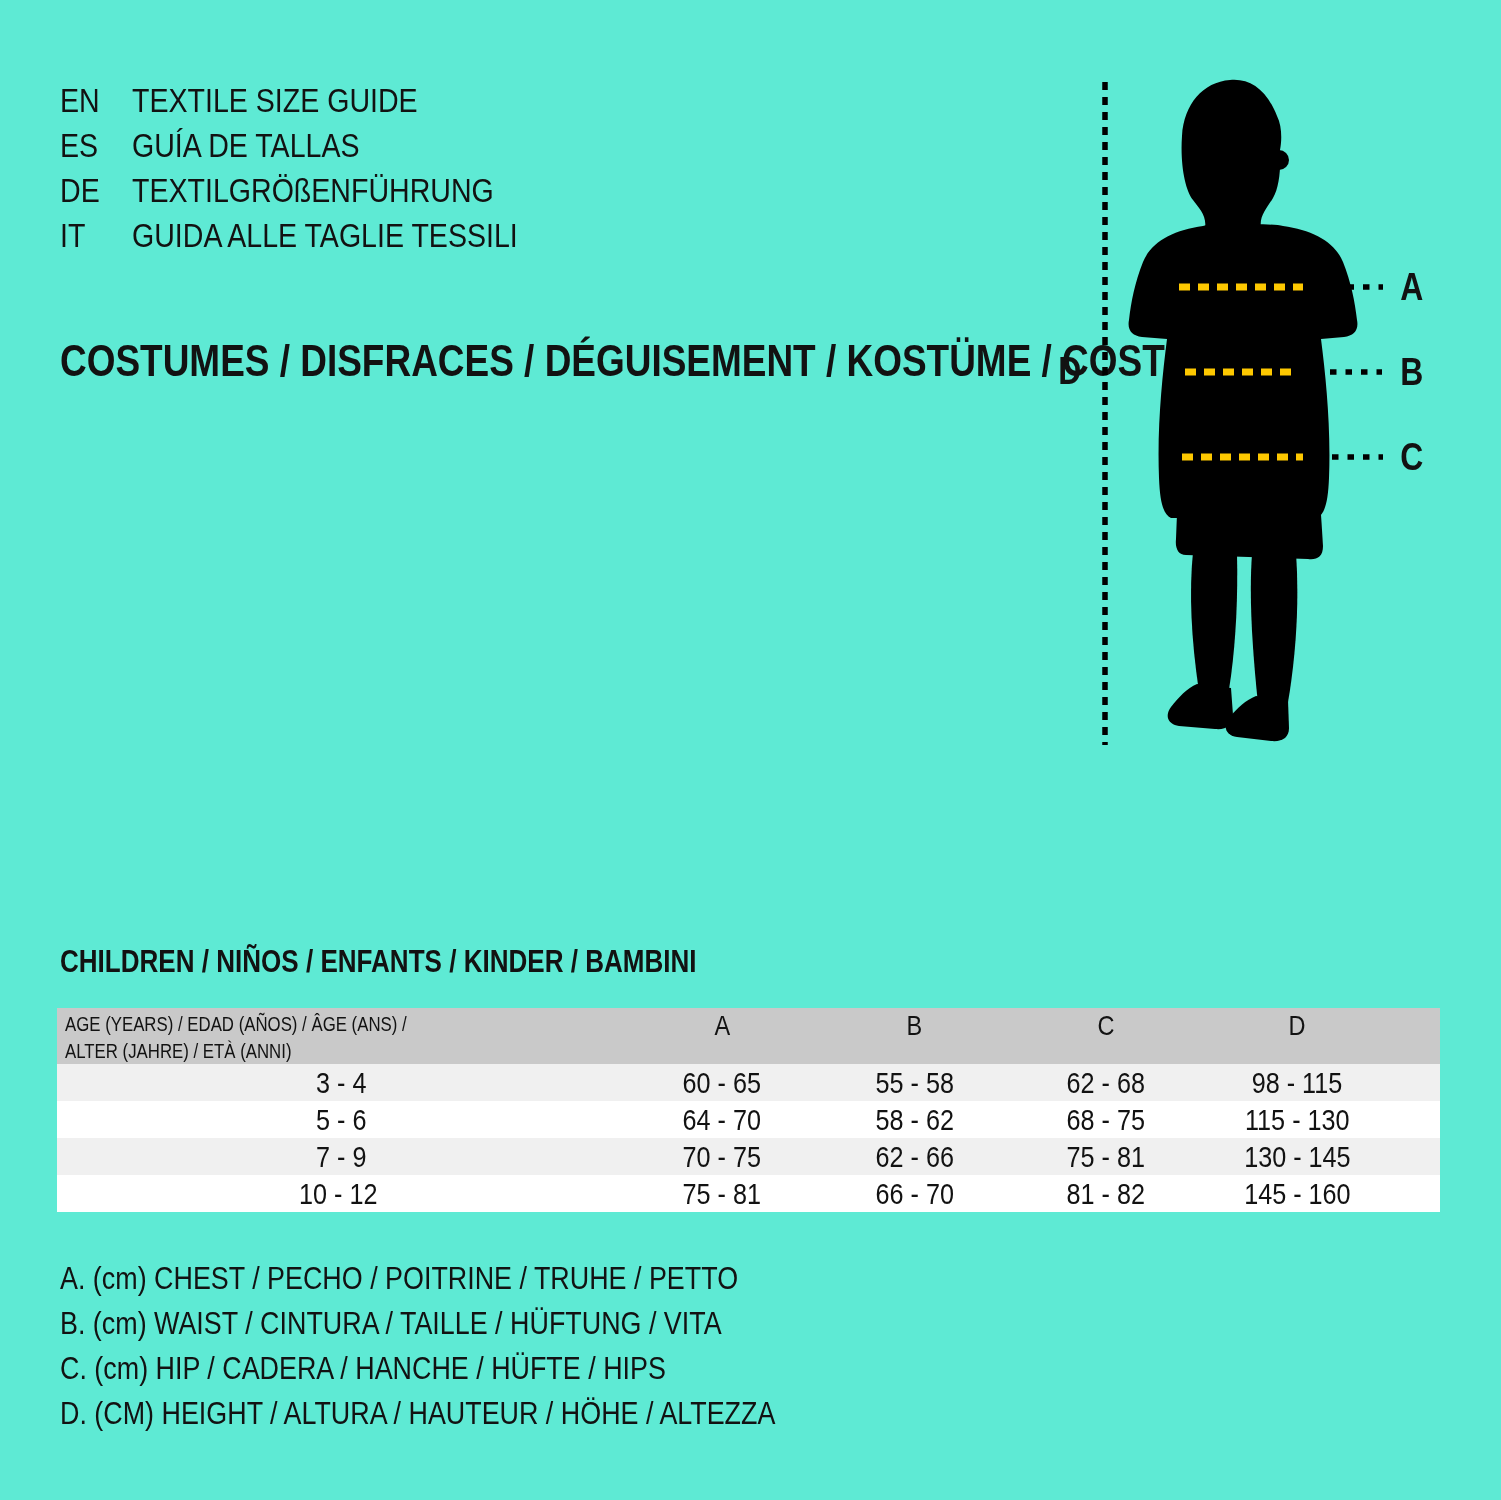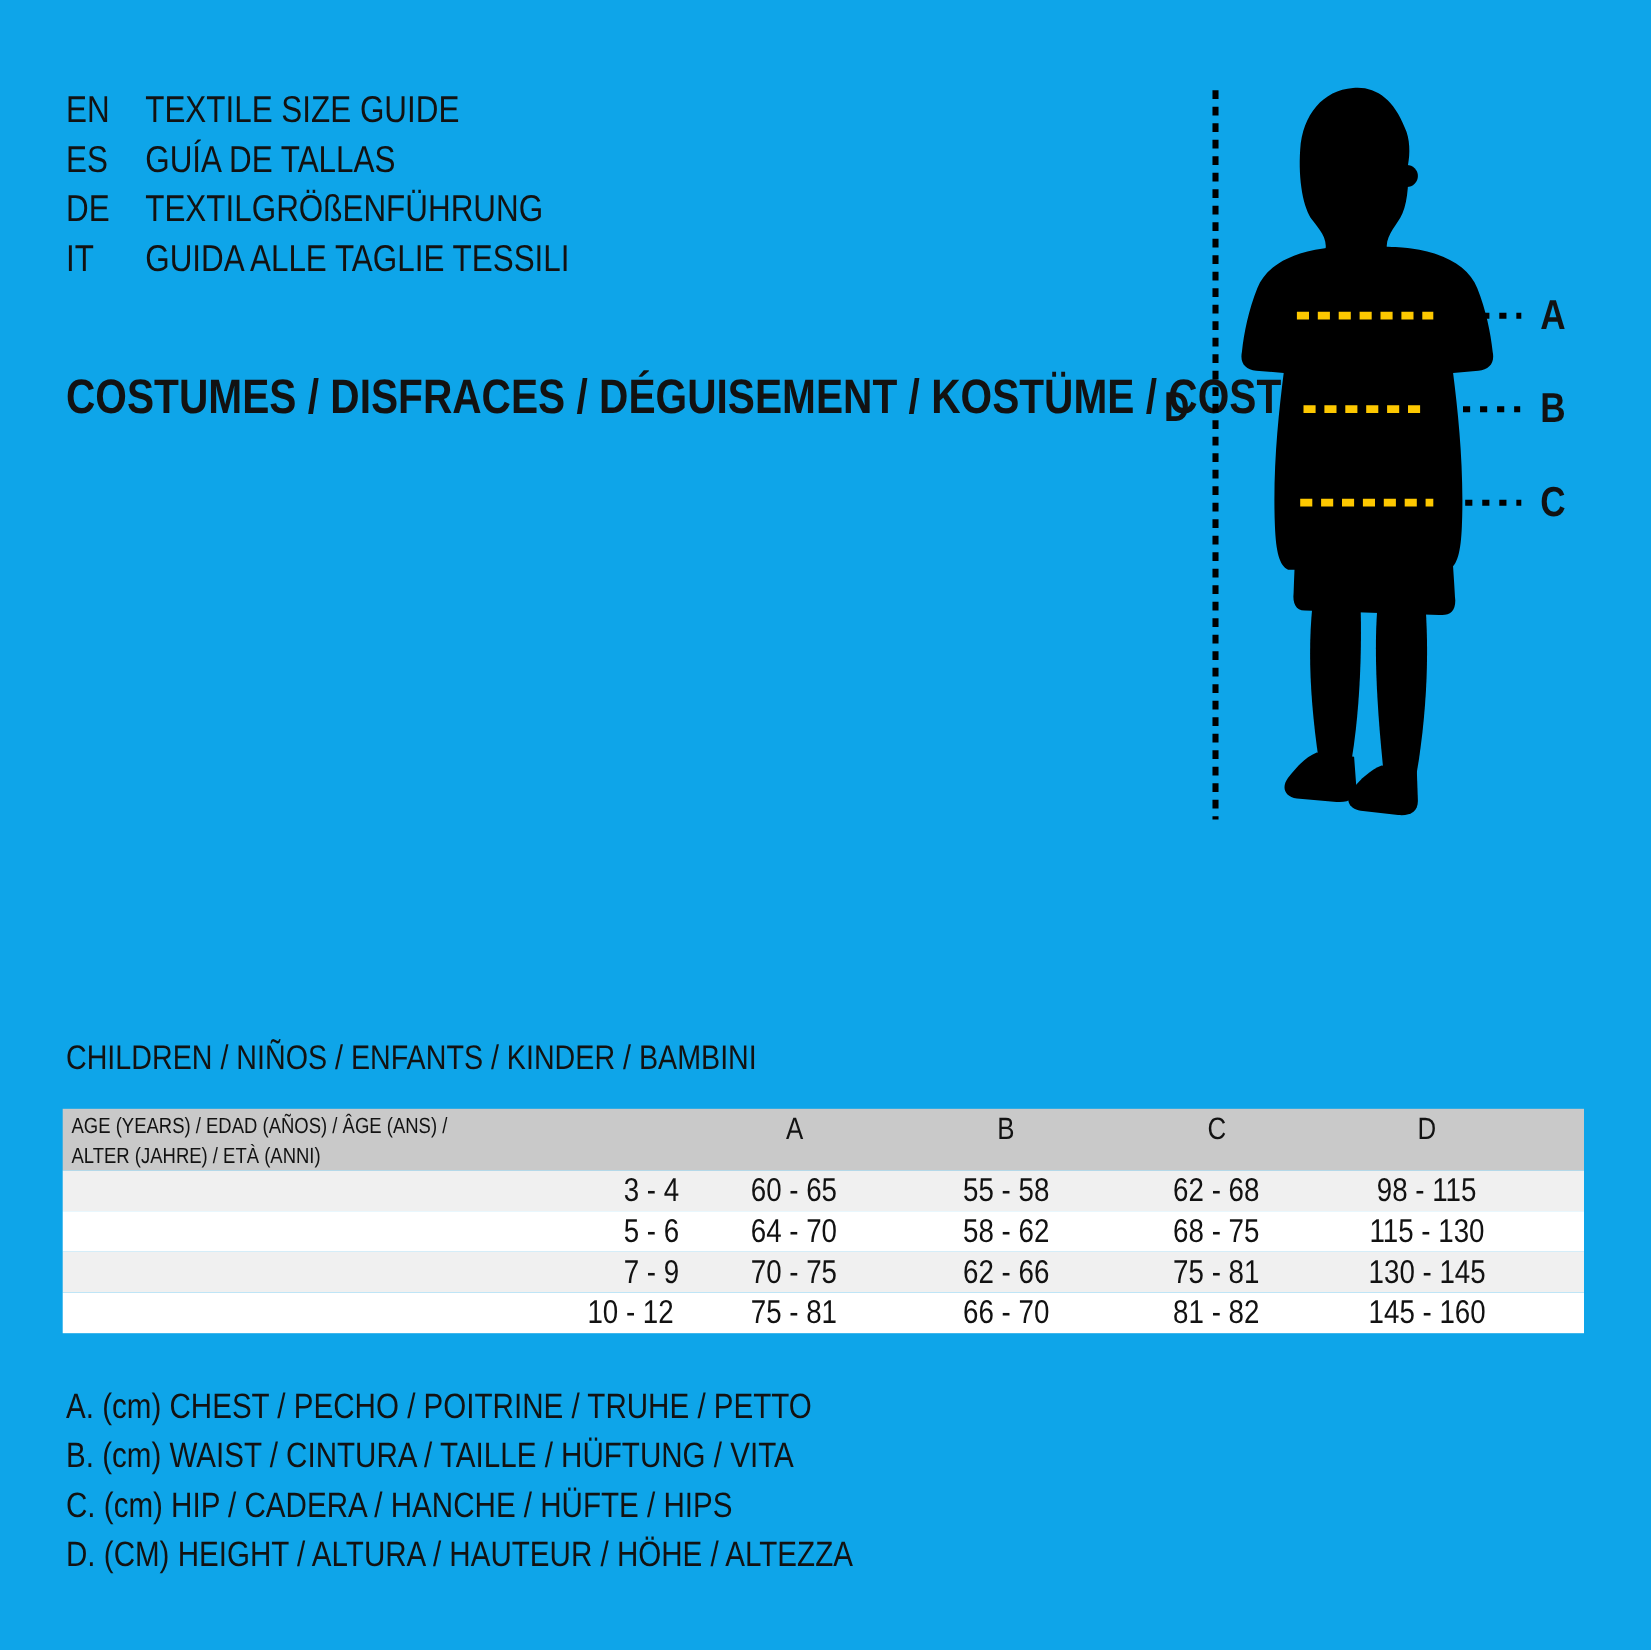--- a/index.html
+++ b/index.html
@@ -8,21 +8,21 @@
     --alt-row-bg: #f0f0f0;
     --silhouette-color: #000000;
     --text-color: #121212;
   }
   * { margin: 0; padding: 0; box-sizing: border-box; }
   html, body { background: #ffffff; }
   .page {
     position: relative;
     width: 1501px;
     height: 1500px;
-    background: #0ea5e9;
+    background: #5eead4;
     font-family: "Liberation Sans", sans-serif;
     color: var(--text-color);
     overflow: hidden;
   }
   
   .sx  { display: inline-block; transform: scaleX(0.84); transform-origin: 0 50%; white-space: nowrap; }
   .sxc { display: inline-block; transform: scaleX(0.84); transform-origin: 50% 50%; white-space: nowrap; }
 
   
   .intro { position: absolute; left: 60px; top: 78px; }
@@ -42,39 +42,39 @@
   .mlabel {
     position: absolute; width: 44px; text-align: center;
     font-size: 38px; font-weight: bold; line-height: 42px;
   }
   .mlabel-a { left: 1390px; top: 266px; }
   .mlabel-b { left: 1390px; top: 351px; }
   .mlabel-c { left: 1390px; top: 436px; }
   .mlabel-d { left: 1048px; top: 350px; }
 
   
-  .table-title { position: absolute; left: 60px; top: 944px; font-size: 31px; }
+  .table-title { position: absolute; left: 60px; top: 944px; font-size: 31px; font-weight: bold; }
   .size-table { position: absolute; left: 57px; top: 1008px; width: 1383px; }
   .t-grid {
     display: grid;
     grid-template-columns: 570px 190px 195px 188px 240px;
     align-items: center;
   }
   .t-header {
     background: var(--header-bg);
     height: 56px;
     align-items: start;
     padding-top: 3px;
   }
   .t-header .h-age { padding-left: 8px; font-size: 20px; line-height: 27px; }
   .t-header .h-col { text-align: center; font-size: 28px; line-height: 27px; padding-top: 1px; }
   .t-row { height: 37px; font-size: 30px; }
   .t-row:nth-child(odd) { background: #ffffff; }
   .t-row:nth-child(even) { background: var(--alt-row-bg); }
-  .c-age { padding-left: 8px; text-align: right; }
+  .c-age { padding-left: 8px; text-align: center; }
   .c-val { text-align: center; }
   .c-d { padding-right: 46px; }
 
   
   .legend { position: absolute; left: 60px; top: 1252px; }
   .legend-item { height: 45px; display: flex; align-items: flex-end; font-size: 32px; }
 </style>
 </head>
 <body>
 

